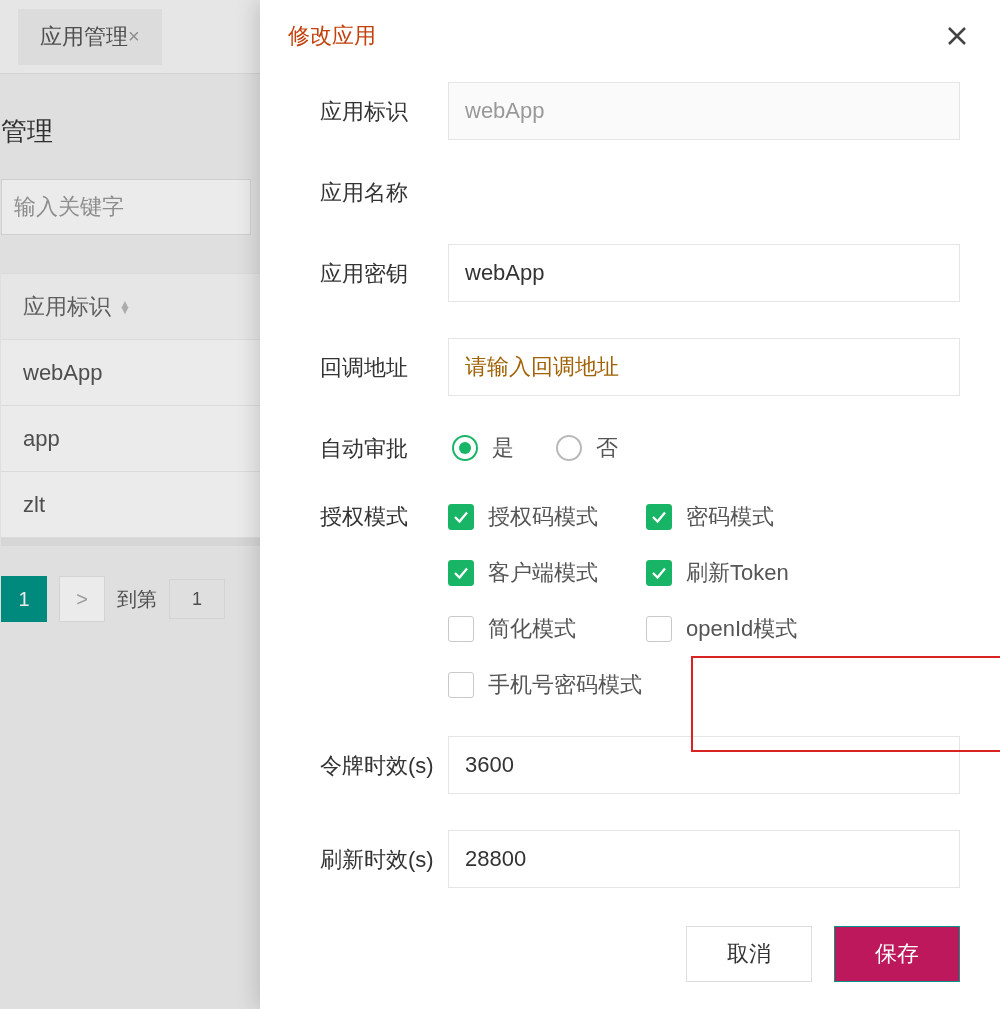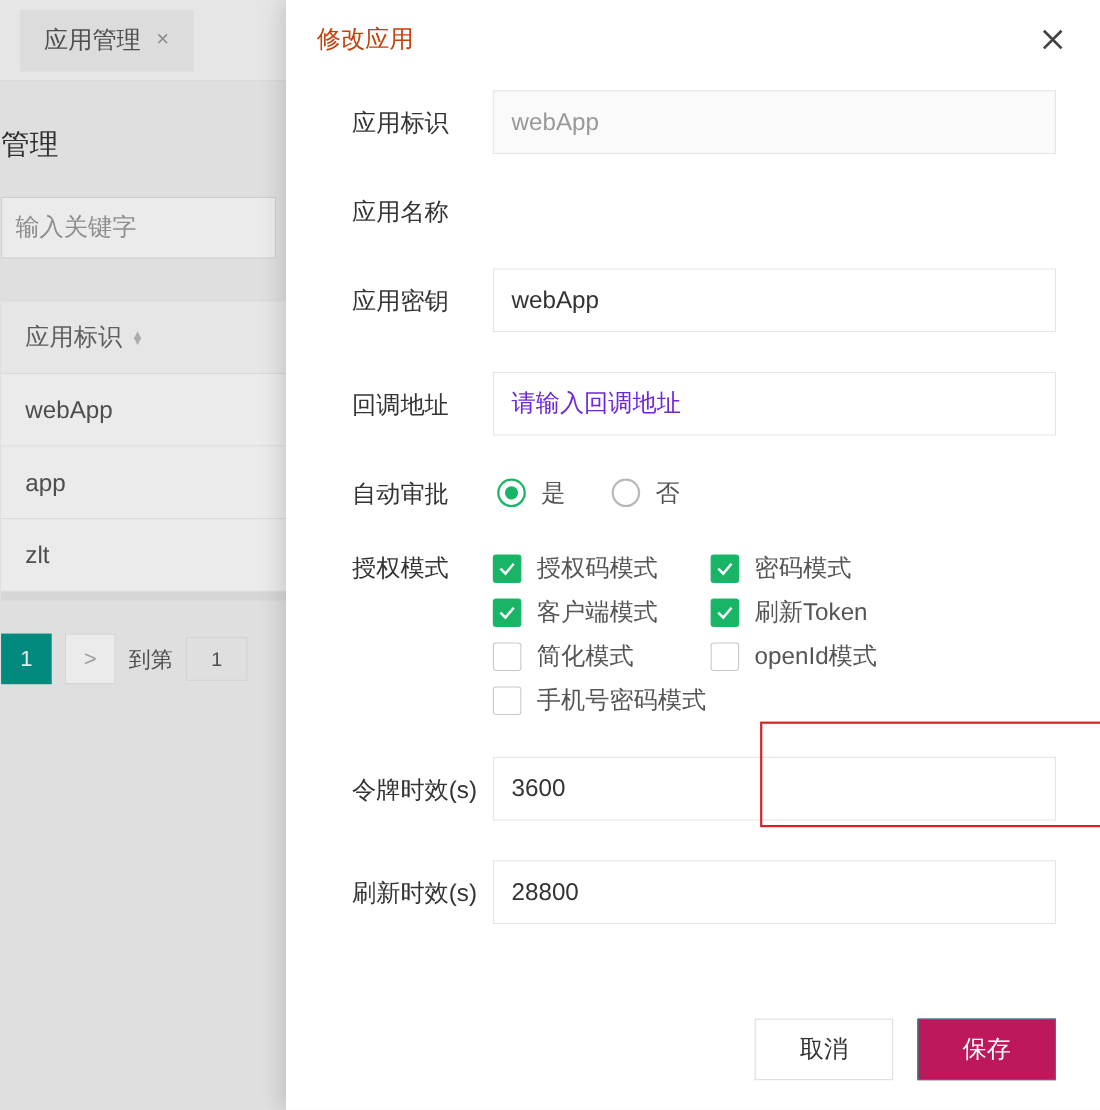--- a/index.html
+++ b/index.html
@@ -10,21 +10,21 @@
   
   .page {
     position: absolute; left: 0; top: 0; width: 1000px; height: 1009px;
     background: #f2f2f2;
   }
   .tab-strip {
     height: 74px; background: #fafafa; display: flex; align-items: center; padding-left: 18px;
     border-bottom: 1px solid #e5e5e5;
   }
   .tab {
-    display: flex; align-items: center; gap: 14px; height: 56px; padding: 0 22px;
+    display: flex; align-items: center; height: 56px; padding: 0 22px;
     background: #f0efef; color: #555; font-size: 22px;
   }
   .tab-close { color: #9a9a9a; font-size: 20px; cursor: pointer; }
   .page-title { font-size: 26px; color: #333; margin: 40px 0 30px -5px; }
   .search {
     width: 250px; height: 56px; border: 1px solid #e0e0e0; background: #fff;
     padding: 0 12px; font-size: 22px; color: #999; display: flex; align-items: center; margin-left:-5px;
   }
   .data-table {
     margin-top: 38px; margin-left:-5px; border-top: 1px solid #eee;
@@ -72,33 +72,33 @@
 
   .form { padding: 10px 40px 0 60px; }
   .row { display:flex; align-items:center; margin-bottom: 36px; }
   .row-top { align-items:flex-start; }
   .lbl { width: 128px; font-size: 22px; color:#333; flex-shrink:0; padding-top:2px; }
   .input {
     flex:1; height: 58px; border:1px solid #e5e5e5; padding:0 16px; font-size: 22px; color:#333;
     display:flex; align-items:center;
   }
   .input.readonly { background:#fafafa; color:#999; }
-  .input.placeholder { color:#6d28d9; }
+  .input.placeholder { color:#a16207; }
 
   .radio-group { display:flex; gap: 42px; align-items:center; padding-left:4px; }
   .radio { display:flex; align-items:center; gap:14px; font-size:22px; color:#555; cursor:pointer; }
   .radio-circle {
     width:26px; height:26px; border:2.5px solid #b9b9b9; border-radius:50%;
     display:flex; align-items:center; justify-content:center;
   }
   .radio.checked .radio-circle { border-color:#18b566; }
   .radio.checked .radio-circle::after { content:""; width:12px; height:12px; background:#18b566; border-radius:50%; }
 
   .check-grid {
-    display:grid; grid-template-columns: 198px 230px; row-gap: 10px; padding-top:2px;
+    display:grid; grid-template-columns: 198px 230px; row-gap: 26px; padding-top:2px;
   }
   .check { display:flex; align-items:center; gap:14px; font-size:22px; color:#555; cursor:pointer; }
   .box {
     width:26px; height:26px; border:1.5px solid #c9c9c9; border-radius:3px;
     display:flex; align-items:center; justify-content:center; background:#fff;
   }
   .check.checked .box { background:#18b566; border-color:#18b566; }
   .check.checked .box svg { display:block; }
   .box svg { display:none; width:18px; height:18px; }
   .box svg path { stroke:#fff; stroke-width:3; fill:none; }

